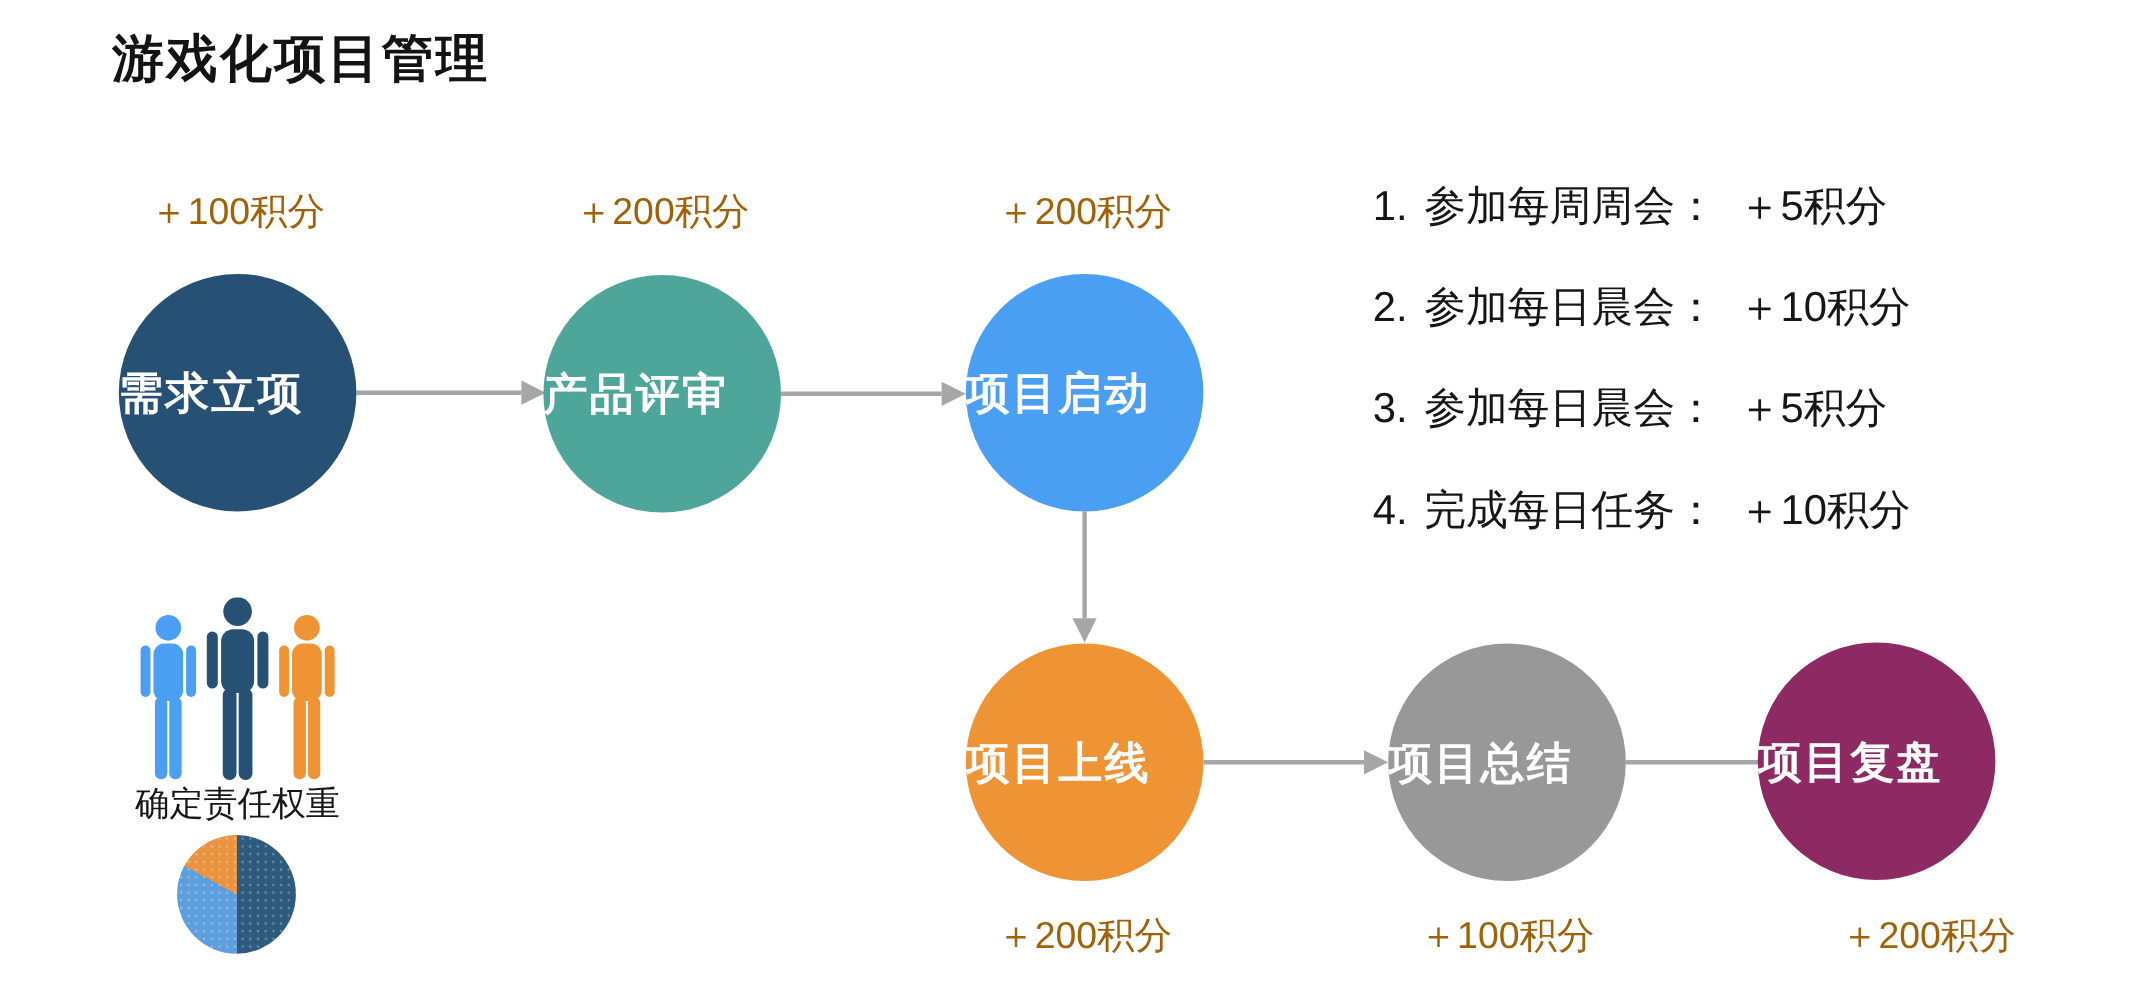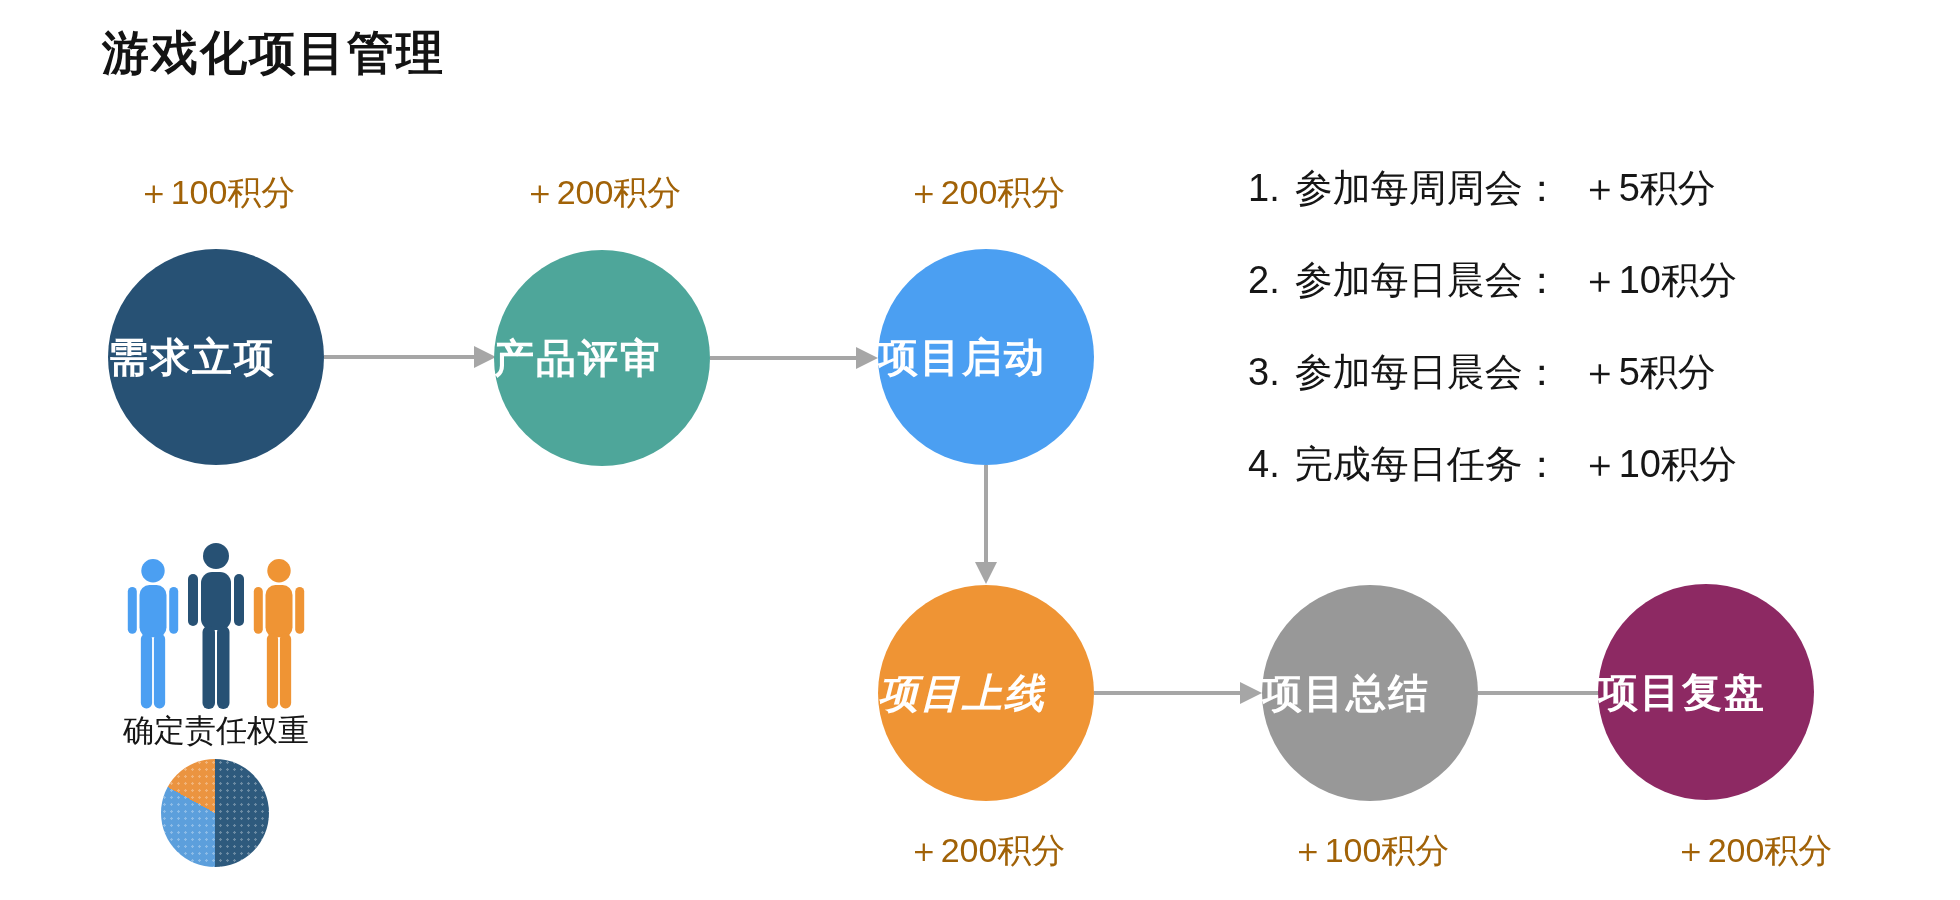--- a/index.html
+++ b/index.html
@@ -9,21 +9,21 @@
   .title{position:absolute;left:102px;top:22px;font-size:47px;font-weight:bold;
          letter-spacing:2px;color:#131313;}
 
   
   .stage{position:absolute;width:216px;height:216px;border-radius:50%;
          display:flex;align-items:center;justify-content:flex-start;
          color:#ffffff;font-size:40px;font-weight:bold;letter-spacing:2px;white-space:nowrap;}
   .s0{left:108px;top:249px;background:var(--c1,#275174);}
   .s1{left:494px;top:250px;background:var(--c2,#4ea69a);}
   .s2{left:878px;top:249px;background:var(--c3,#4b9ff2);}
-  .s3{left:878px;top:585px;background:var(--c4,#ef9434);font-style:italic;}
+  .s3{left:878px;top:585px;background:var(--c4,#ef9434);}
   .s4{left:1262px;top:585px;background:var(--c5,#989898);}
   .s5{left:1598px;top:584px;background:var(--c6,#8d2963);}
 
   
   .pts{position:absolute;width:216px;text-align:center;font-size:34px;color:#a16207;white-space:nowrap;}
   .p0{left:108px;top:170px;}
   .p1{left:494px;top:170px;}
   .p2{left:878px;top:170px;}
   .p3{left:878px;top:828px;}
   .p4{left:1262px;top:828px;}

